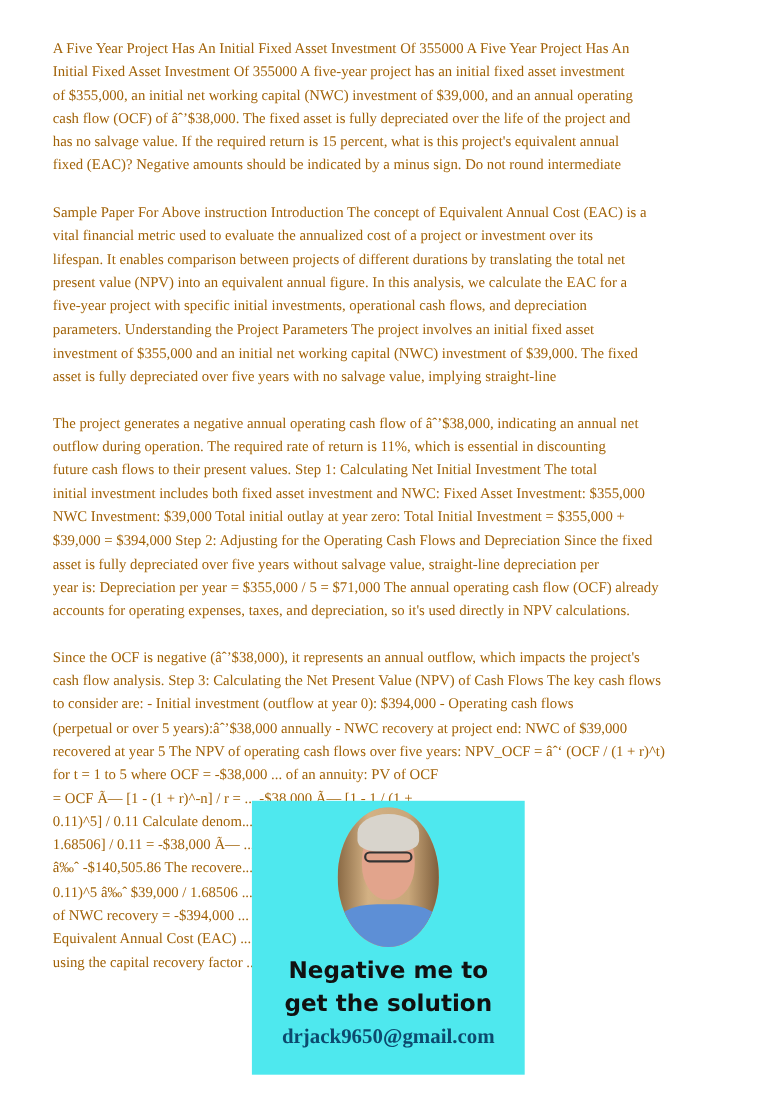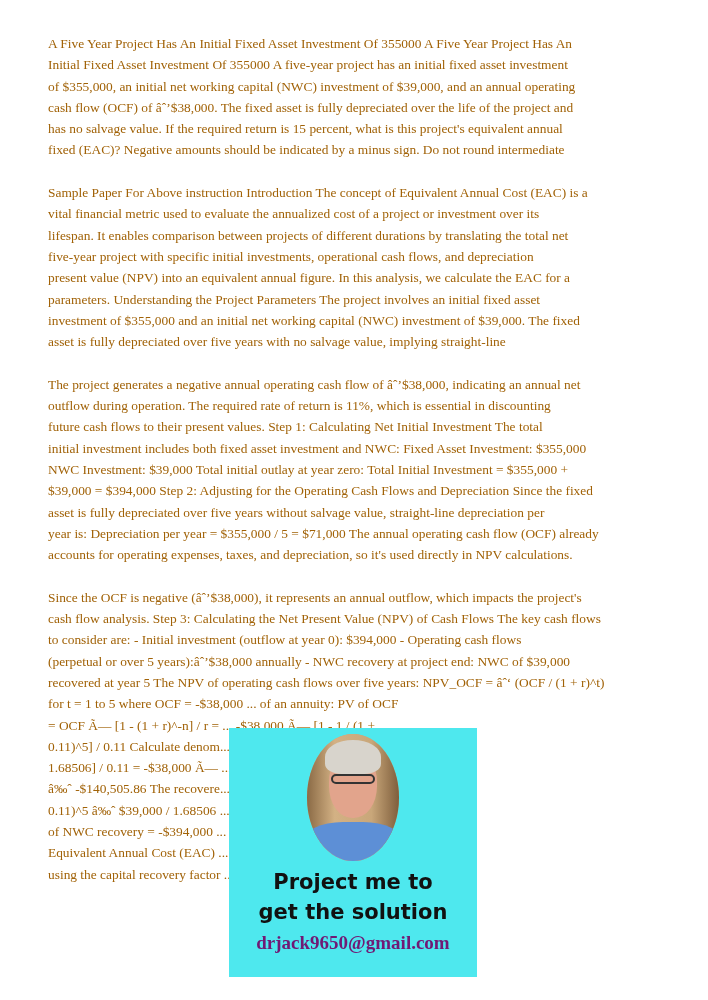--- a/index.html
+++ b/index.html
@@ -15,40 +15,40 @@
   .photo .bg { position:absolute; inset:0; background: linear-gradient(90deg,#8a6a45 0%,#d3b184 30%,#c9a77a 70%,#7e5e3c 100%); }
   .photo .hair { position:absolute; left:18px; top:6px; width:56px; height:34px; border-radius:50% 50% 30% 30%; background:#d8d4cc; }
   .photo .face { position:absolute; left:22px; top:18px; width:48px; height:66px; border-radius:45% 45% 48% 48%; background:#e2a48c; }
   .photo .glasses { position:absolute; left:24px; top:40px; width:44px; height:10px; border:2px solid #333; border-radius:5px; box-sizing:border-box; }
   .photo .shirt { position:absolute; left:-4px; top:88px; width:100px; height:50px; border-radius:40% 40% 0 0; background:#5d8fd6; }
   .cta { position: absolute; left: 0; width: 248px; text-align: center; font-family: "DejaVu Sans", sans-serif;
          font-weight: bold; font-size: 21px; color: #111; line-height: 30px; }
   .cta1 { top: 139px; }
   .cta2 { top: 169px; }
   .email { position: absolute; left: 0; top: 204px; width: 248px; text-align: center;
-           font-family: "Liberation Serif", serif; font-weight: bold; font-size: 19px; color: #701a75; }
+           font-family: "Liberation Serif", serif; font-weight: bold; font-size: 19px; color: #0c4a6e; }
 </style>
 </head>
 <body>
 
 <div class="page">
   <p class="para">
     <span class="line">A Five Year Project Has An Initial Fixed Asset Investment Of 355000 A Five Year Project Has An</span>
     <span class="line">Initial Fixed Asset Investment Of 355000 A five-year project has an initial fixed asset investment</span>
     <span class="line">of $355,000, an initial net working capital (NWC) investment of $39,000, and an annual operating</span>
     <span class="line">cash flow (OCF) of âˆ’$38,000. The fixed asset is fully depreciated over the life of the project and</span>
     <span class="line">has no salvage value. If the required return is 15 percent, what is this project's equivalent annual</span>
     <span class="line">fixed (EAC)? Negative amounts should be indicated by a minus sign. Do not round intermediate</span>
   </p>
   <p class="para">
     <span class="line">Sample Paper For Above instruction Introduction The concept of Equivalent Annual Cost (EAC) is a</span>
     <span class="line">vital financial metric used to evaluate the annualized cost of a project or investment over its</span>
     <span class="line">lifespan. It enables comparison between projects of different durations by translating the total net</span>
+    <span class="line">present value (NPV) into an equivalent annual figure. In this analysis, we calculate the EAC for a</span>
     <span class="line">five-year project with specific initial investments, operational cash flows, and depreciation</span>
-    <span class="line">present value (NPV) into an equivalent annual figure. In this analysis, we calculate the EAC for a</span>
     <span class="line">parameters. Understanding the Project Parameters The project involves an initial fixed asset</span>
     <span class="line">investment of $355,000 and an initial net working capital (NWC) investment of $39,000. The fixed</span>
     <span class="line">asset is fully depreciated over five years with no salvage value, implying straight-line</span>
   </p>
   <p class="para">
     <span class="line">The project generates a negative annual operating cash flow of âˆ’$38,000, indicating an annual net</span>
     <span class="line">outflow during operation. The required rate of return is 11%, which is essential in discounting</span>
     <span class="line">future cash flows to their present values. Step 1: Calculating Net Initial Investment The total</span>
     <span class="line">initial investment includes both fixed asset investment and NWC: Fixed Asset Investment: $355,000</span>
     <span class="line">NWC Investment: $39,000 Total initial outlay at year zero: Total Initial Investment = $355,000 +</span>
@@ -76,16 +76,16 @@
 </div>
 
 <div class="overlay">
   <div class="photo">
     <div class="bg"></div>
     <div class="shirt"></div>
     <div class="face"></div>
     <div class="hair"></div>
     <div class="glasses"></div>
   </div>
-  <div class="cta cta1">Project me to</div>
+  <div class="cta cta1">Negative me to</div>
   <div class="cta cta2">get the solution</div>
   <div class="email">drjack9650@gmail.com</div>
 </div>
 
 </body></html>

